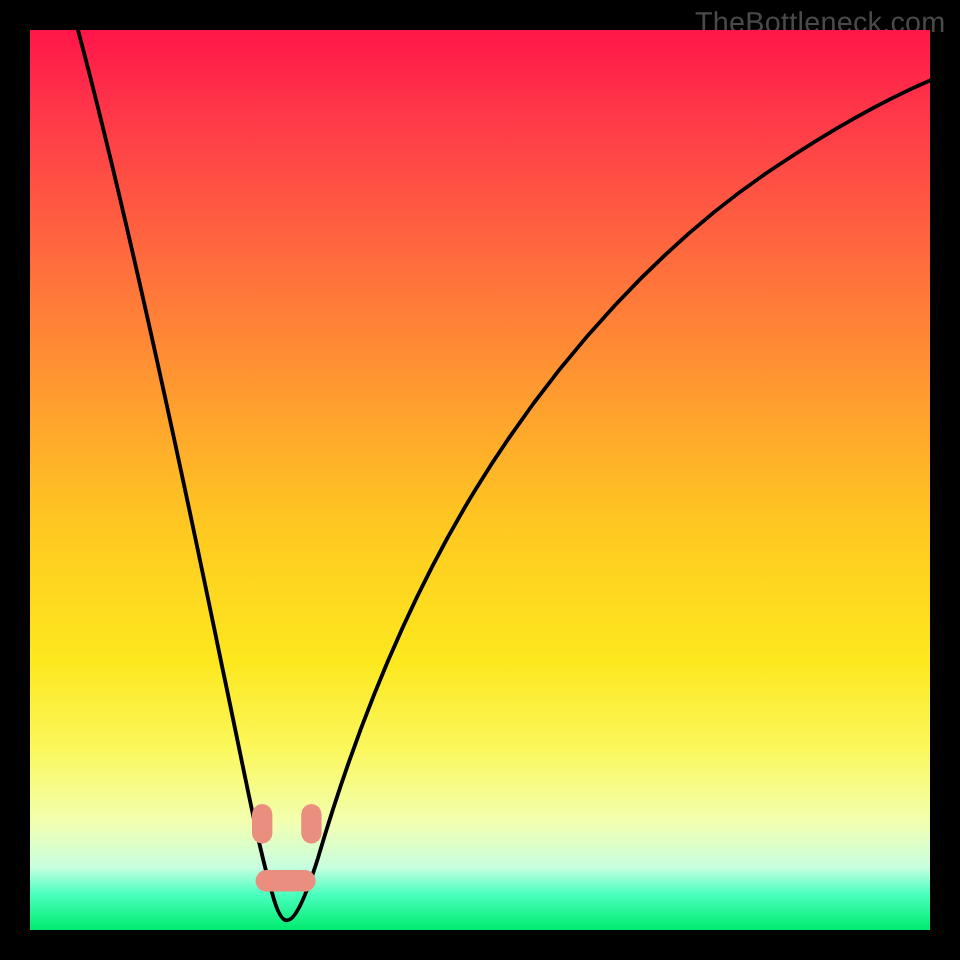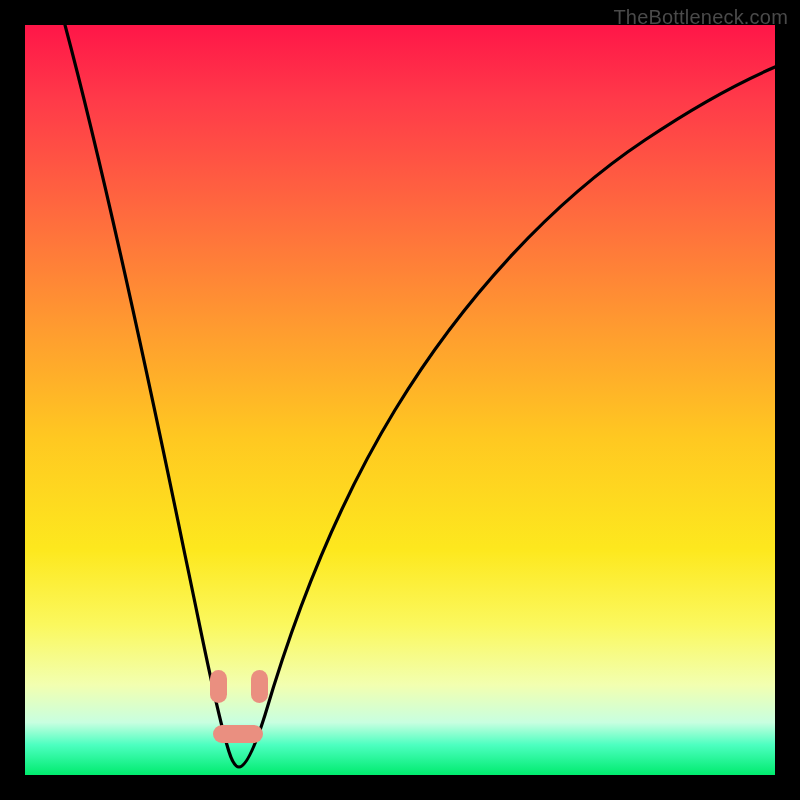--- a/index.html
+++ b/index.html
@@ -44,21 +44,21 @@
       #f2ffb0 88%,
       #c8ffe0 93%,
       #4cffc0 96%,
       #00eb6e 100%);
   }
   .watermark {
     position: absolute;
     top: 6px;
     right: 12px;
     color: #4a4a4a;
-    font-size: 20px;
+    font-size: 24px;
     font-weight: 500;
     letter-spacing: 0.2px;
   }
   svg.curve-layer {
     position: absolute;
     left: 0;
     top: 0;
     width: 100%;
     height: 100%;
   }

